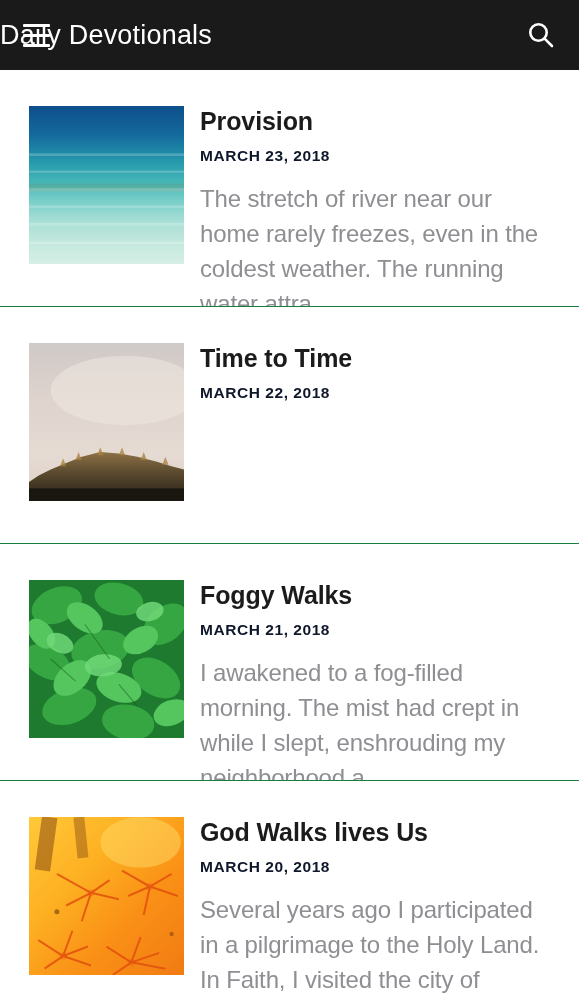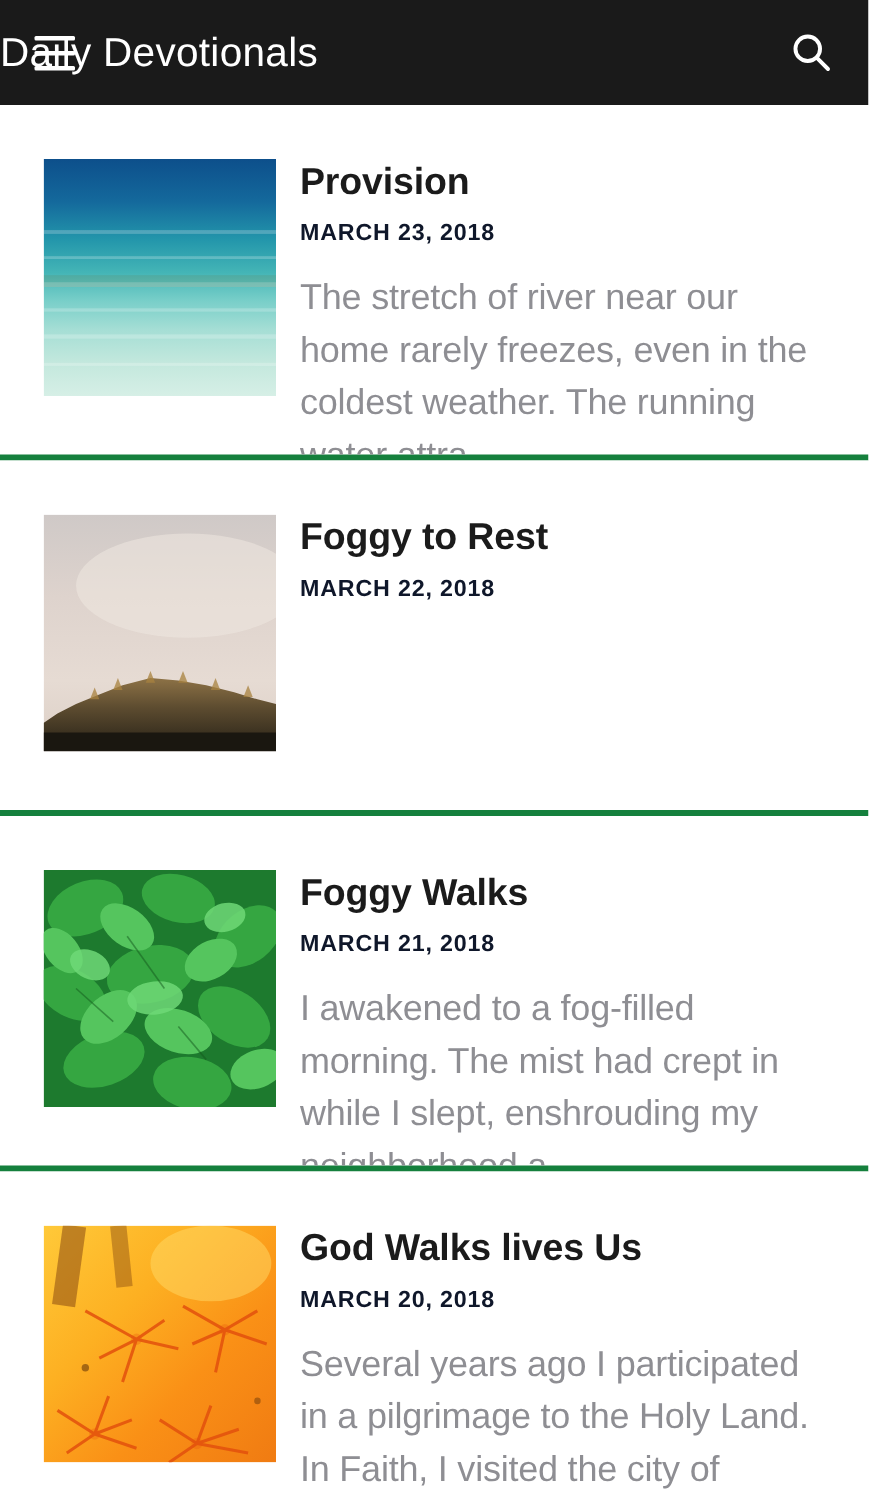--- a/index.html
+++ b/index.html
@@ -79,21 +79,21 @@
     width: 100%;
     height: 932px;
     overflow: hidden;
   }
 
   .post-item {
     display: flex;
     align-items: flex-start;
     padding: 36px 22px 0 29px;
     height: 237px;
-    border-bottom: 4px solid #15803d;
+    border-bottom: 1px solid #15803d;
     background: #ffffff;
     cursor: pointer;
     overflow: hidden;
   }
 
   .post-thumb {
     width: 155px;
     height: 158px;
     flex-shrink: 0;
     margin-right: 16px;
@@ -216,21 +216,21 @@
           <path d="M30,74 l2,-5 l2,5 Z"></path>
           <path d="M44,71 l2,-5 l2,5 Z"></path>
           <path d="M58,71 l2,-5 l2,5 Z"></path>
           <path d="M72,74 l2,-5 l2,5 Z"></path>
           <path d="M86,77 l2,-5 l2,5 Z"></path>
         </g>
         <rect y="92" width="100" height="8" fill="#1a1710"></rect>
       </svg>
     </div>
     <div class="post-body">
-      <div class="post-title">Foggy to Rest</div>
+      <div class="post-title">Time to Time</div>
       <div class="post-date">MARCH 22, 2018</div>
     </div>
   </div>
 
   <div class="post-item">
     <div class="post-thumb">
       <svg viewBox="0 0 100 100" preserveAspectRatio="none">
         <rect width="100" height="100" fill="#1d7a2e"></rect>
         <g fill="#35a641">
           <ellipse cx="18" cy="16" rx="17" ry="11" transform="rotate(-22 18 16)"></ellipse>

